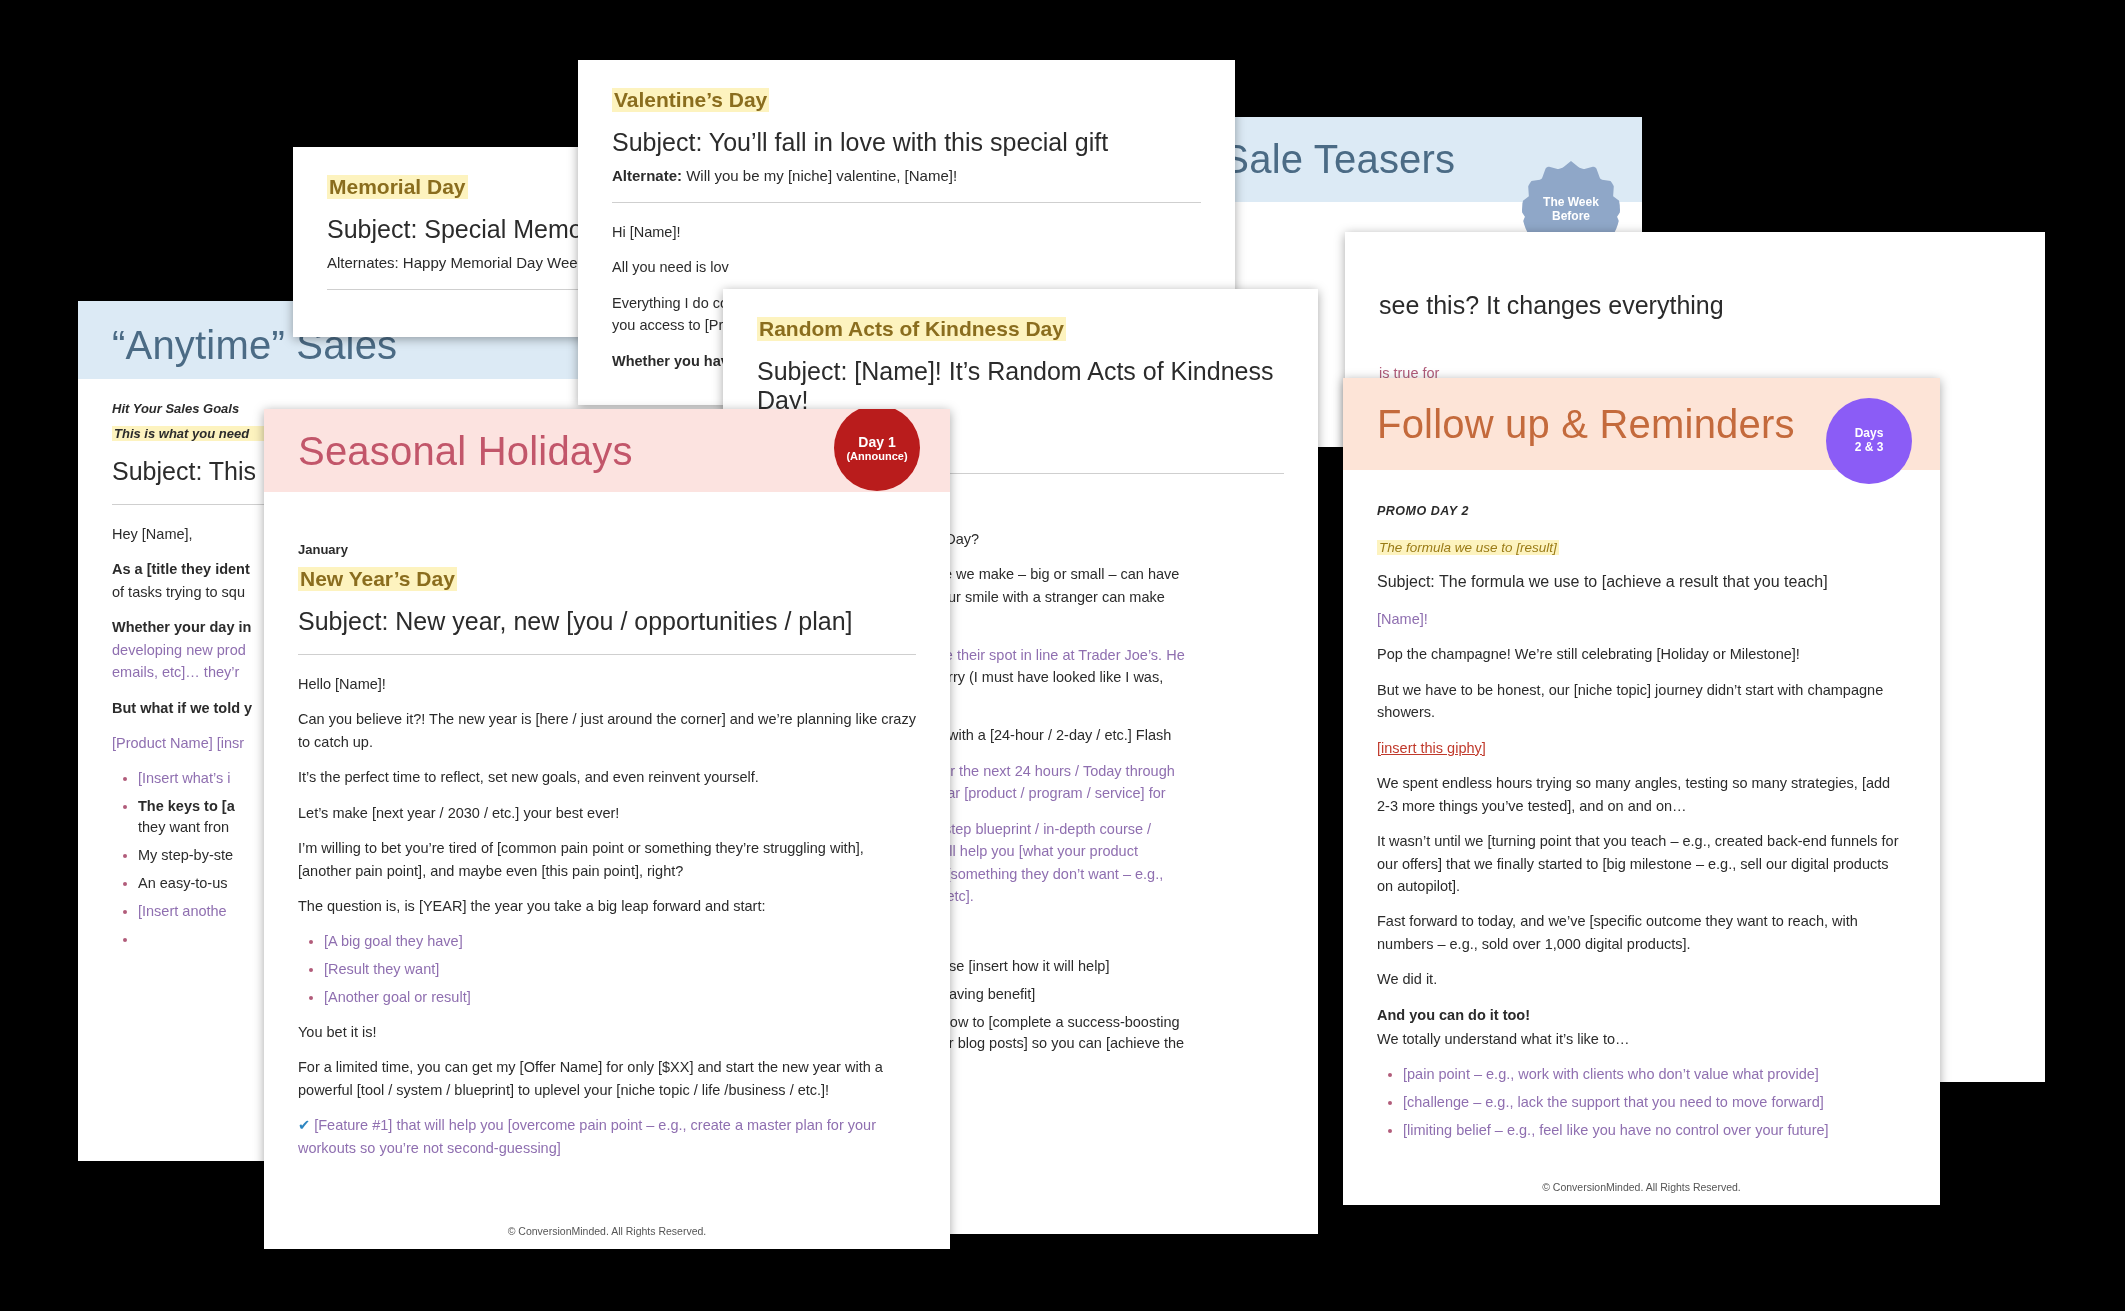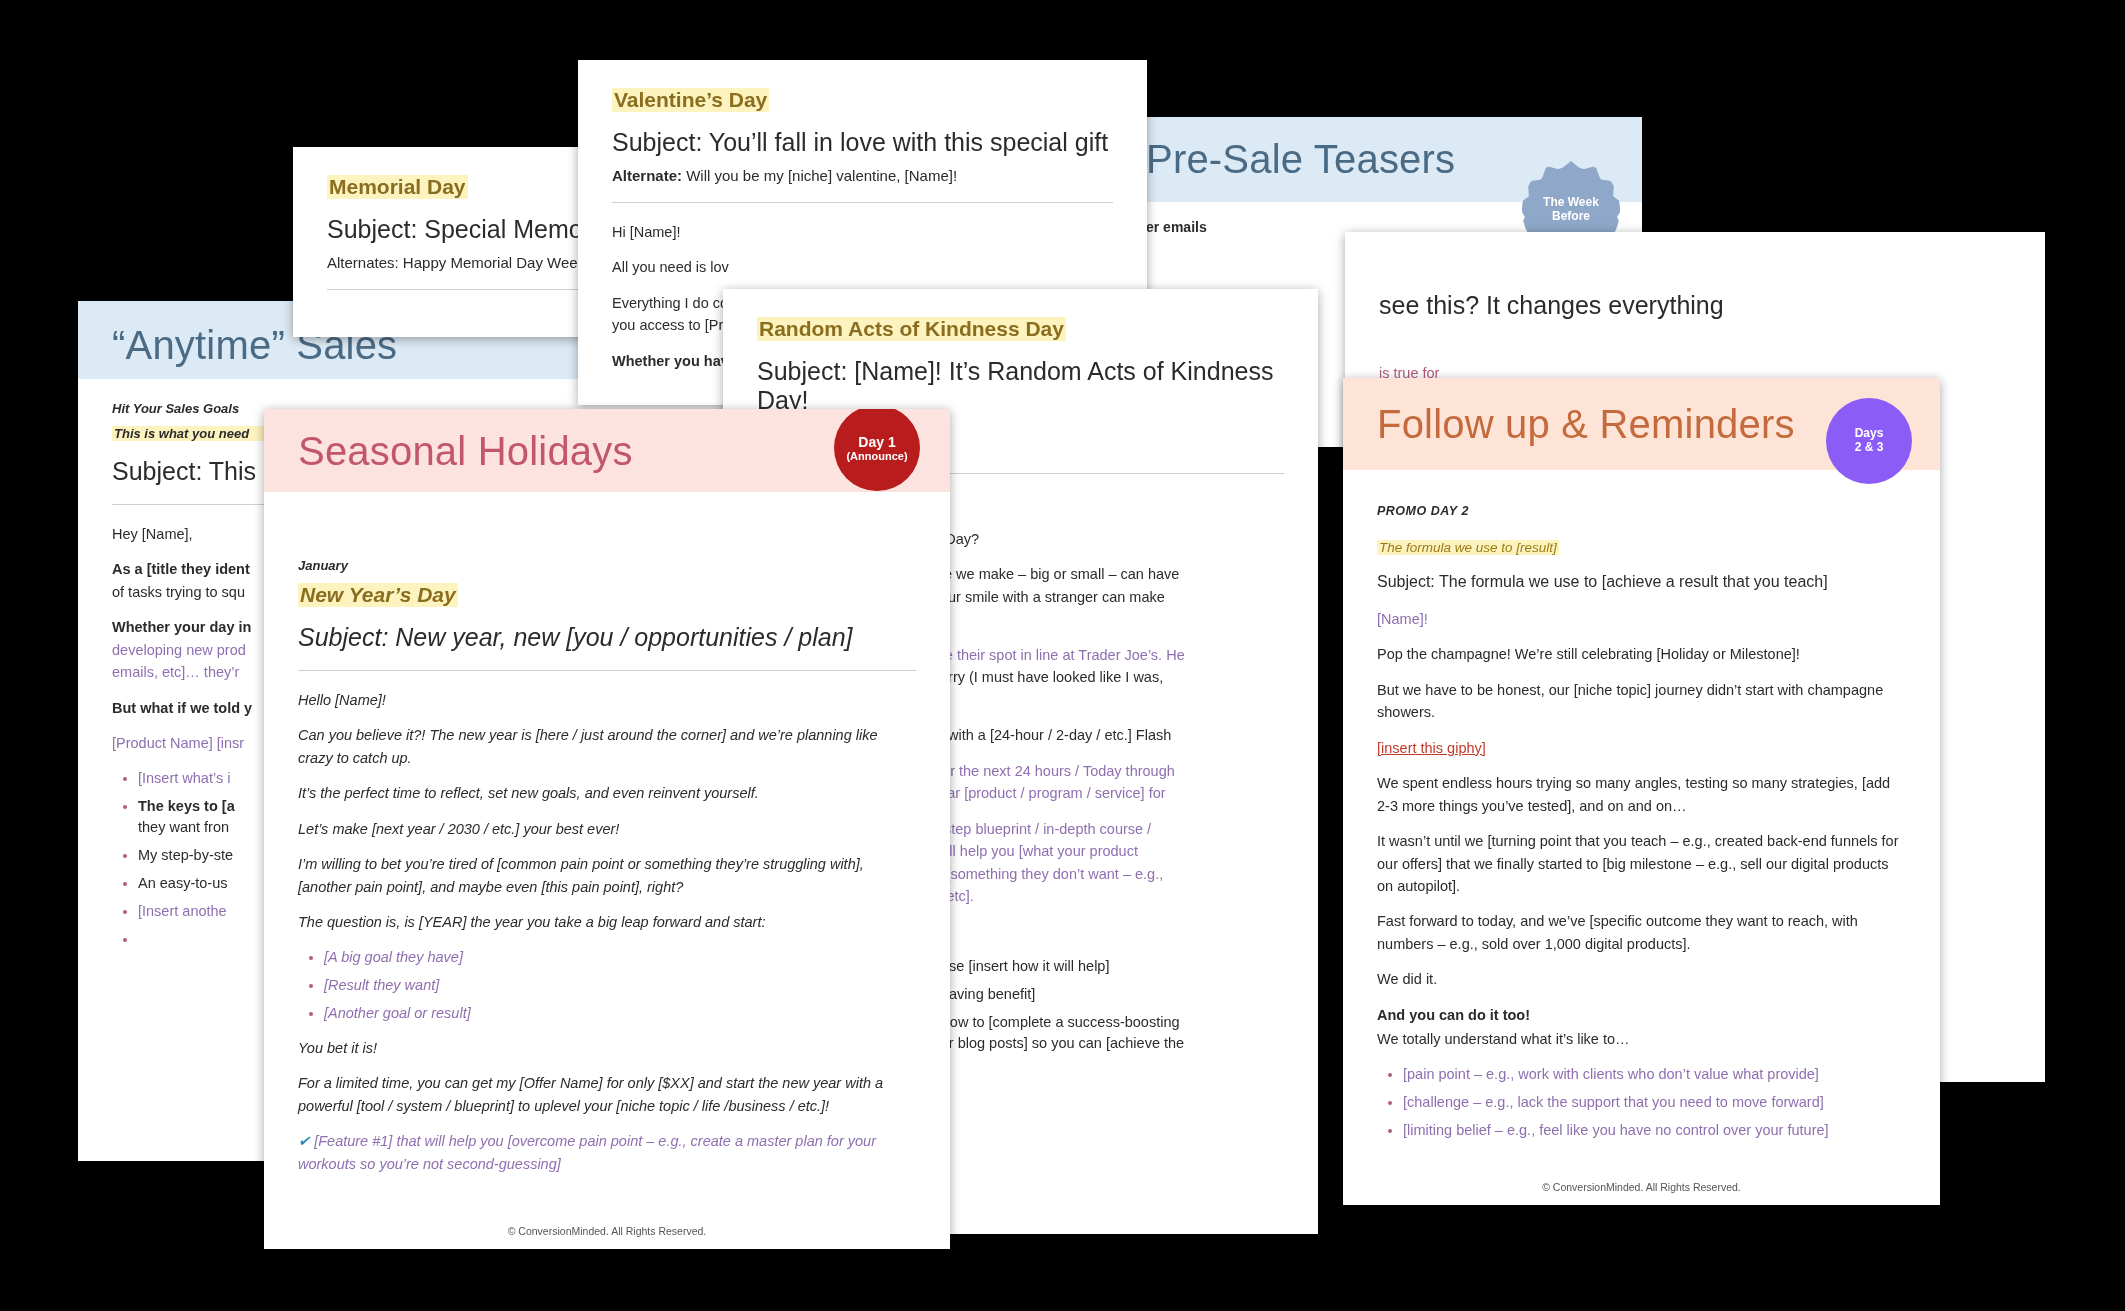--- a/index.html
+++ b/index.html
@@ -95,21 +95,21 @@
     <div style="margin-top:80px;">ing your</div>
     <div style="margin-top:20px;">d running</div>
     <div style="margin-top:30px;">estioning if</div>
     <div style="margin-top:100px;">e.g., walks</div>
     <div>and</div>
     <div style="margin-top:40px;">e.g., building</div>
     <div>es yet]</div>
   </div>
 </div>
 
-<div class="card" style="left:578px;top:60px;width:569px;height:345px;">
+<div class="card" style="left:578px;top:60px;width:657px;height:345px;">
   <div class="pad">
     <div class="sm-title hl" style="display:inline-block;color:#8a6d1e;">Valentine’s Day</div>
     <div class="subject">Subject: You’ll fall in love with this special gift</div>
     <div class="alt">
       <span class="b">Alternate:</span>
       <span>Will you be my [niche] valentine, [Name]!</span>
     </div>
     <hr class="rule">
     <div class="body-txt">
       <p>Hi [Name]!</p>
@@ -202,21 +202,21 @@
 </div>
 
 <div class="card" style="left:264px;top:409px;width:686px;height:840px;">
   <div style="background:#fce3e0;height:83px;padding:20px 34px;box-sizing:border-box;position:relative;">
     <div class="big-title" style="color:#c2566a;">Seasonal Holidays</div>
     <div class="badge" style="background:#b91c1c;right:30px;top:-4px;font-size:11px;">
       <span style="font-size:14px;">Day 1</span>
       <span>(Announce)</span>
     </div>
   </div>
-  <div class="pad" style="padding-top:66px;font-style:italic;">
+  <div class="pad" style="padding-top:50px;">
     <div style="font-size:13px;font-weight:bold;">January</div>
     <div class="sm-title hl" style="display:inline-block;margin-top:10px;color:#8a6d1e;">New Year’s Day</div>
     <div class="subject">Subject: New year, new [you / opportunities / plan]</div>
     <hr class="rule">
     <div class="body-txt">
       <p>Hello [Name]!</p>
       <p>Can you believe it?! The new year is [here / just around the corner] and we’re planning like crazy to catch up.</p>
       <p>It’s the perfect time to reflect, set new goals, and even reinvent yourself.</p>
       <p>Let’s make [next year / 2030 / etc.] your best ever!</p>
       <p>I’m willing to bet you’re tired of [common pain point or something they’re struggling with], [another pain point], and maybe even [this pain point], right?</p>

